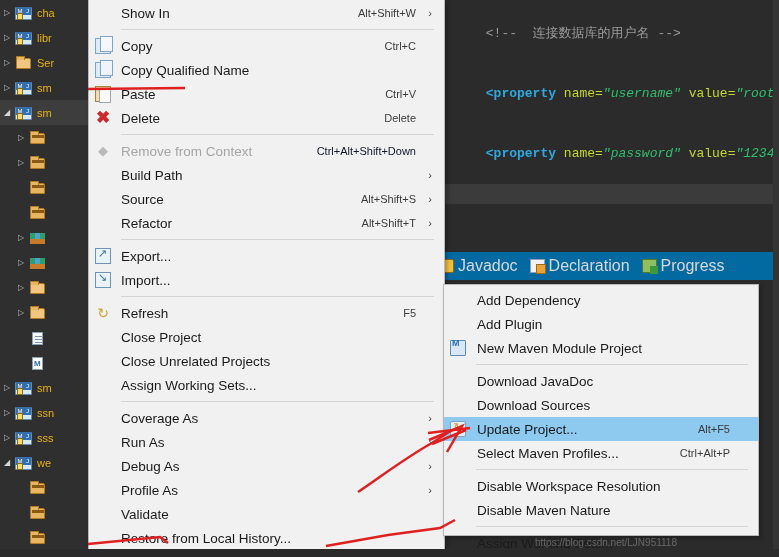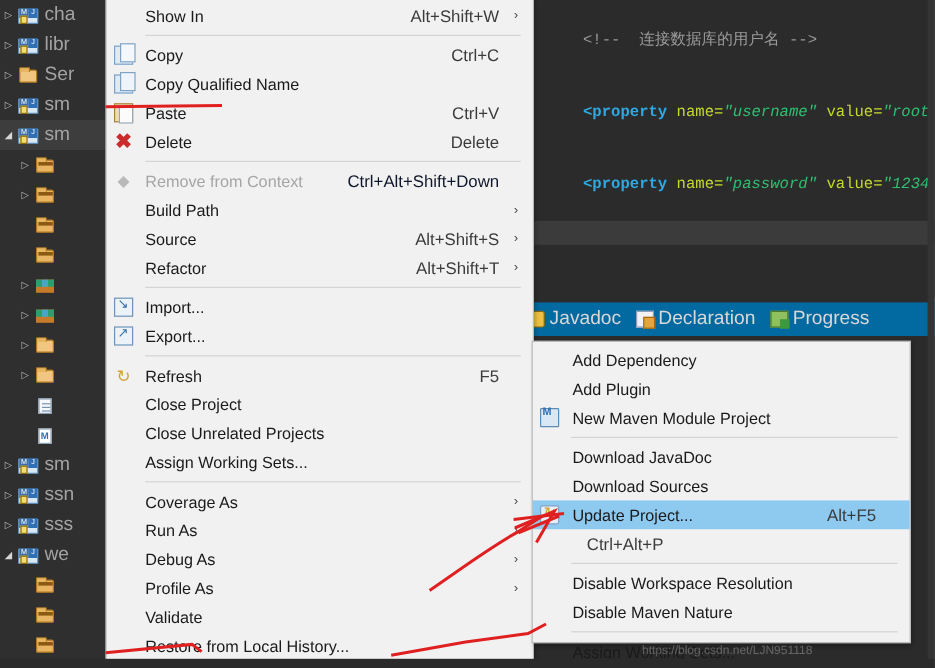--- a/index.html
+++ b/index.html
@@ -40,21 +40,21 @@
     color: #b9b9b9;
     line-height: 1;
   }
   .arrow.open { color: #d6d6d6; }
   .ico {
     width: 20px; flex: 0 0 20px;
     height: 16px;
     position: relative;
     margin-right: 3px;
   }
-  .tlabel { font-size: 16px; color: #a3a3a3; overflow: hidden; }
+  .tlabel { font-size: 11px; color: #eab308; overflow: hidden; }
 
   
   .fold {
     position: absolute; left: 2px; top: 3px;
     width: 15px; height: 11px;
     background: #e8b562;
     border: 1px solid #b07b20;
     border-radius: 1px 2px 1px 1px;
   }
   .fold:before {
@@ -190,21 +190,21 @@
     font-size: 13.5px;
     color: #1a1a1a;
     padding-left: 32px;
     padding-right: 8px;
     white-space: nowrap;
     cursor: default;
   }
   .mi.dis { color: #a5a5a5; }
   .mi.hl { background: #8ec9f0; }
   .mi .mlabel { flex: 1 1 auto; }
-  .mi .mkey { color: #3b3b3b; font-size: 14px; margin-left: 12px; }
+  .mi .mkey { color: #3b3b3b; font-size: 11px; margin-left: 12px; }
   .mi.dis .mkey { color: #0f172a; }
   .mi .marrow {
     width: 12px; text-align: center; color: #444; font-size: 11px; margin-left: 8px;
   }
   .msep { height: 1px; background: #d4d4d4; margin: 4px 10px 4px 32px; }
 
   
   .micon { position: absolute; left: 6px; top: 4px; width: 16px; height: 16px; }
   .ic-copy { background:#ddeaf7; border:1px solid #7da4c7; }
   .ic-copy:after{content:"";position:absolute;left:4px;top:-3px;width:11px;height:14px;background:#f4f8fc;border:1px solid #7da4c7;}
@@ -541,27 +541,27 @@
           <span class="mkey">Alt+Shift+S</span>
           <span class="marrow">›</span>
         </div>
         <div class="mi">
           <span class="mlabel">Refactor</span>
           <span class="mkey">Alt+Shift+T</span>
           <span class="marrow">›</span>
         </div>
         <div class="msep"></div>
         <div class="mi">
+          <span class="micon ic-export"></span>
+          <span class="mlabel">Export...</span>
+          <span class="marrow"></span>
+        </div>
+        <div class="mi">
           <span class="micon ic-import"></span>
           <span class="mlabel">Import...</span>
-          <span class="marrow"></span>
-        </div>
-        <div class="mi">
-          <span class="micon ic-export"></span>
-          <span class="mlabel">Export...</span>
           <span class="marrow"></span>
         </div>
         <div class="msep"></div>
         <div class="mi">
           <span class="micon ic-refresh">↻</span>
           <span class="mlabel">Refresh</span>
           <span class="mkey">F5</span>
           <span class="marrow"></span>
         </div>
         <div class="mi">
@@ -633,20 +633,21 @@
           <span class="mlabel">Download Sources</span>
           <span class="marrow"></span>
         </div>
         <div class="mi hl">
           <span class="micon ic-mvnupd"></span>
           <span class="mlabel">Update Project...</span>
           <span class="mkey">Alt+F5</span>
           <span class="marrow"></span>
         </div>
         <div class="mi">
+          <span class="mlabel">Select Maven Profiles...</span>
           <span class="mkey">Ctrl+Alt+P</span>
           <span class="marrow"></span>
         </div>
         <div class="msep"></div>
         <div class="mi">
           <span class="mlabel">Disable Workspace Resolution</span>
           <span class="marrow"></span>
         </div>
         <div class="mi">
           <span class="mlabel">Disable Maven Nature</span>

